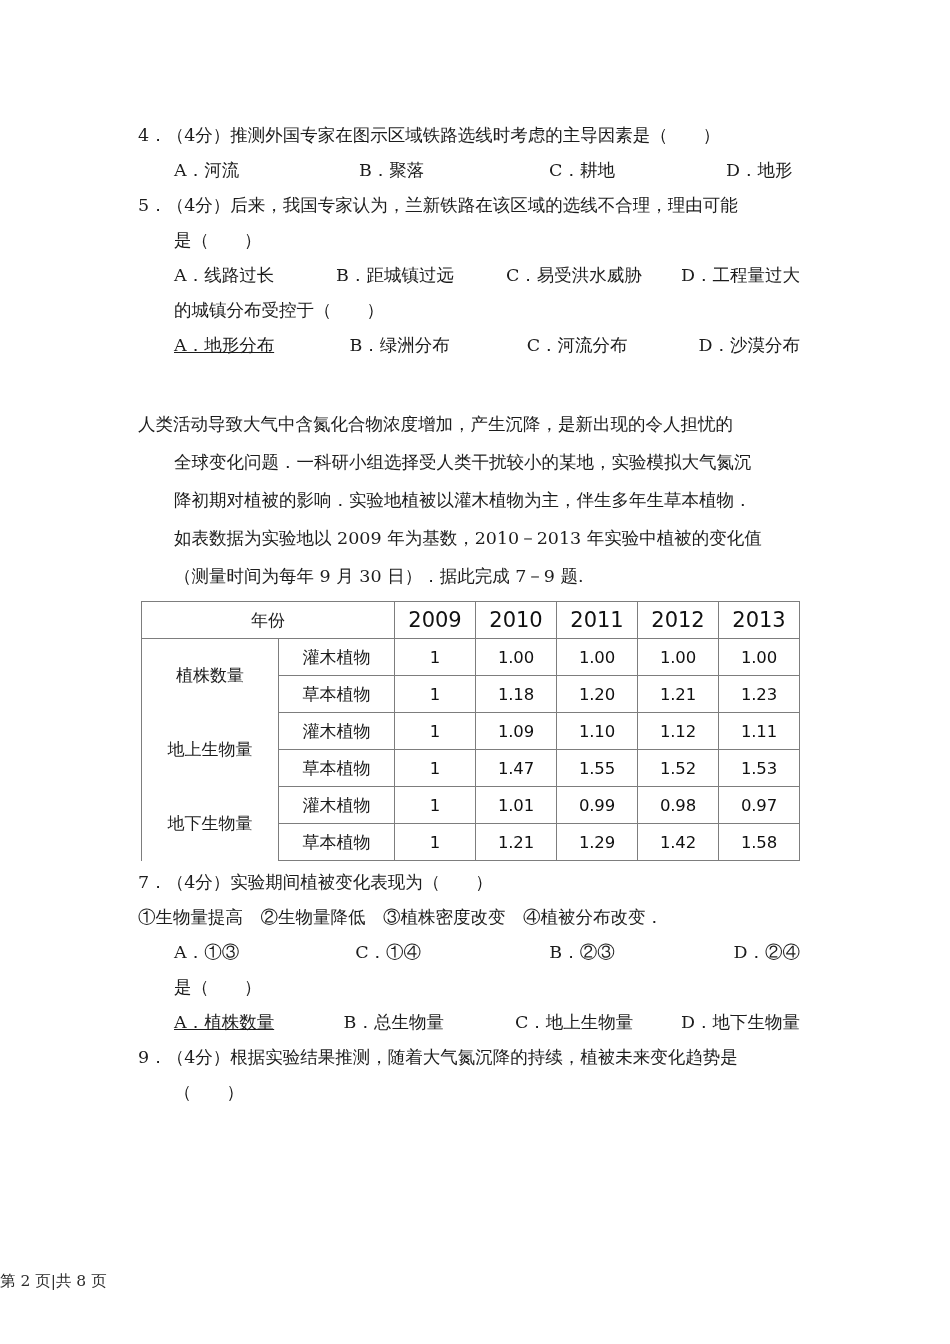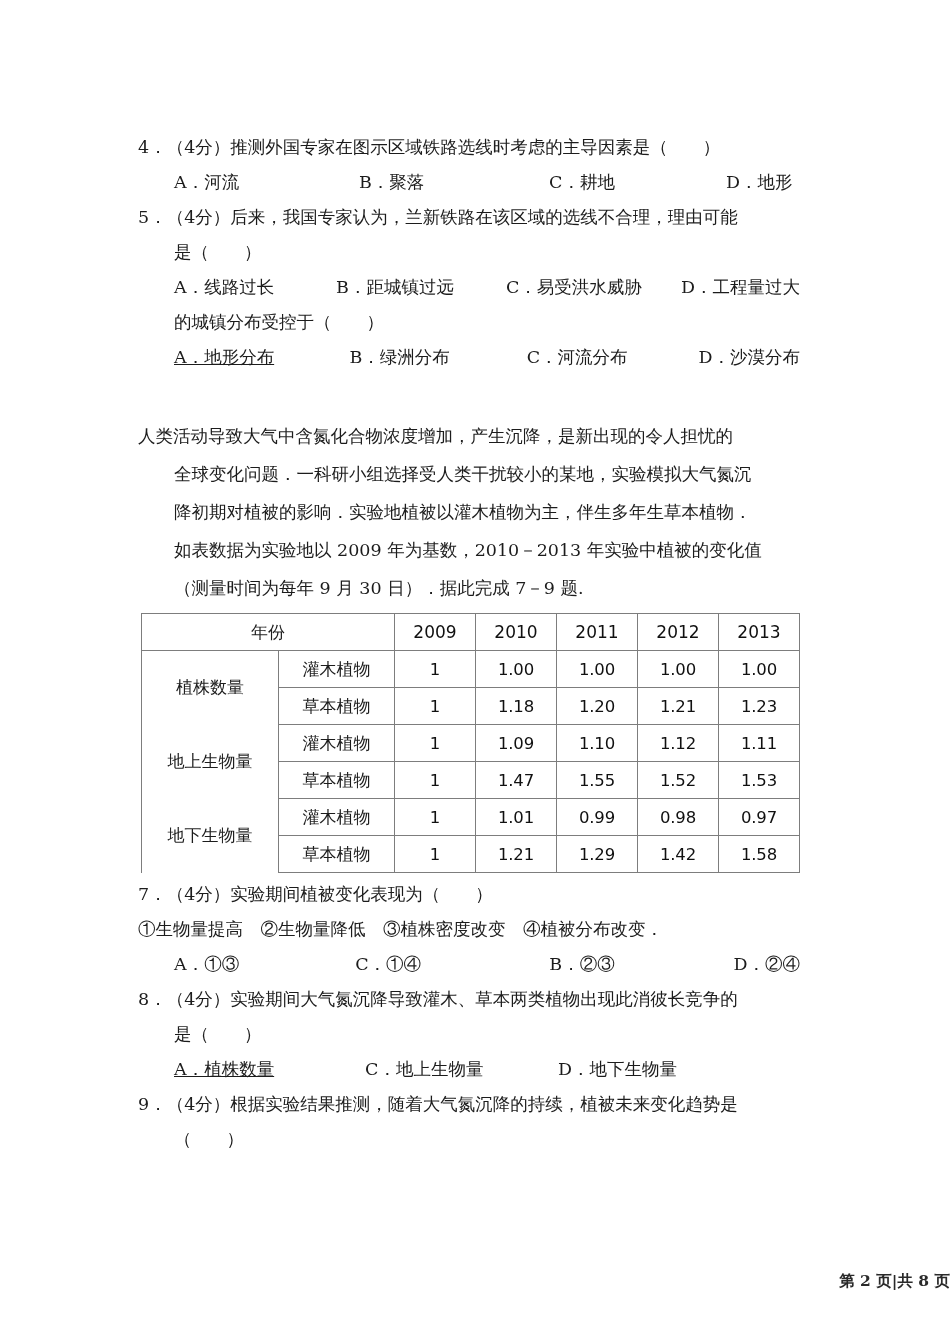--- a/index.html
+++ b/index.html
@@ -11,21 +11,21 @@
     width: 950px;
     height: 1344px;
     position: relative;
     font-family: "DejaVu Serif", "Liberation Serif", serif;
     color: #1a1a1a;
     -webkit-font-smoothing: antialiased;
   }
   .page {
     position: absolute;
     left: 0;
-    top: 12px;
+    top: 0;
     width: 950px;
     height: 964px;
     box-sizing: border-box;
     padding: 118px 150px 0 138px;
   }
 
   
   .q {
     font-size: 17.5px;
     line-height: 35px;
@@ -97,21 +97,21 @@
     color: #1c1c1c;
   }
   table.data td.num {
     font-family: "DejaVu Sans", "Liberation Sans", sans-serif;
     font-size: 16.5px;
     color: #101010;
     letter-spacing: -0.2px;
   }
   table.data td.yr {
     font-family: "DejaVu Sans", "Liberation Sans", sans-serif;
-    font-size: 17px;
+    font-size: 21px;
     color: #101010;
   }
   table.data td.cat {
     border-bottom-color: transparent;
   }
   table.data tr.sub td.softtop {
     border-top-color: #b9b9b9;
   }
   table.data tr.catend td {
     border-bottom-color: #7d7d7d;
@@ -119,25 +119,24 @@
   .c1 { width: 137px; }
   .c2 { width: 116px; }
   .cy { width: 81px; }
 
   
   .footer {
     position: absolute;
     left: 0;
     bottom: 52px;
     width: 950px;
-    text-align: right;
+    text-align: left;
     font-size: 15.5px;
     color: #2a2a2a;
     font-family: "DejaVu Serif", "Liberation Serif", serif;
-    font-weight: bold;
   }
   .footer .fnum {
     font-family: "DejaVu Serif", "Liberation Serif", serif;
   }
 </style>
 </head>
 <body>
 
 <div class="page">
 
@@ -265,24 +264,24 @@
     <div class="q-line">①生物量提高　②生物量降低　③植株密度改变　④植被分布改变．</div>
     <div class="opts q7">
       <span class="opt">A．①③</span>
       <span class="opt">C．①④</span>
       <span class="opt">B．②③</span>
       <span class="opt">D．②④</span>
     </div>
   </div>
 
   <div class="q">
-    <div class="q-line q-stem">8．（4分）实验期间大气氮沉降导致灌木、草本两类植物出现此消彼长竞争的</div>
     <div class="q-line q-cont">是（　　）</div>
     <div class="opts wide">
       <span class="opt">A．植株数量</span>
+      <span class="opt">B．总生物量</span>
       <span class="opt">C．地上生物量</span>
       <span class="opt">D．地下生物量</span>
     </div>
   </div>
 
   <div class="q">
     <div class="q-line q-stem">9．（4分）根据实验结果推测，随着大气氮沉降的持续，植被未来变化趋势是</div>
     <div class="q-line q-cont">（　　）</div>
   </div>
 

